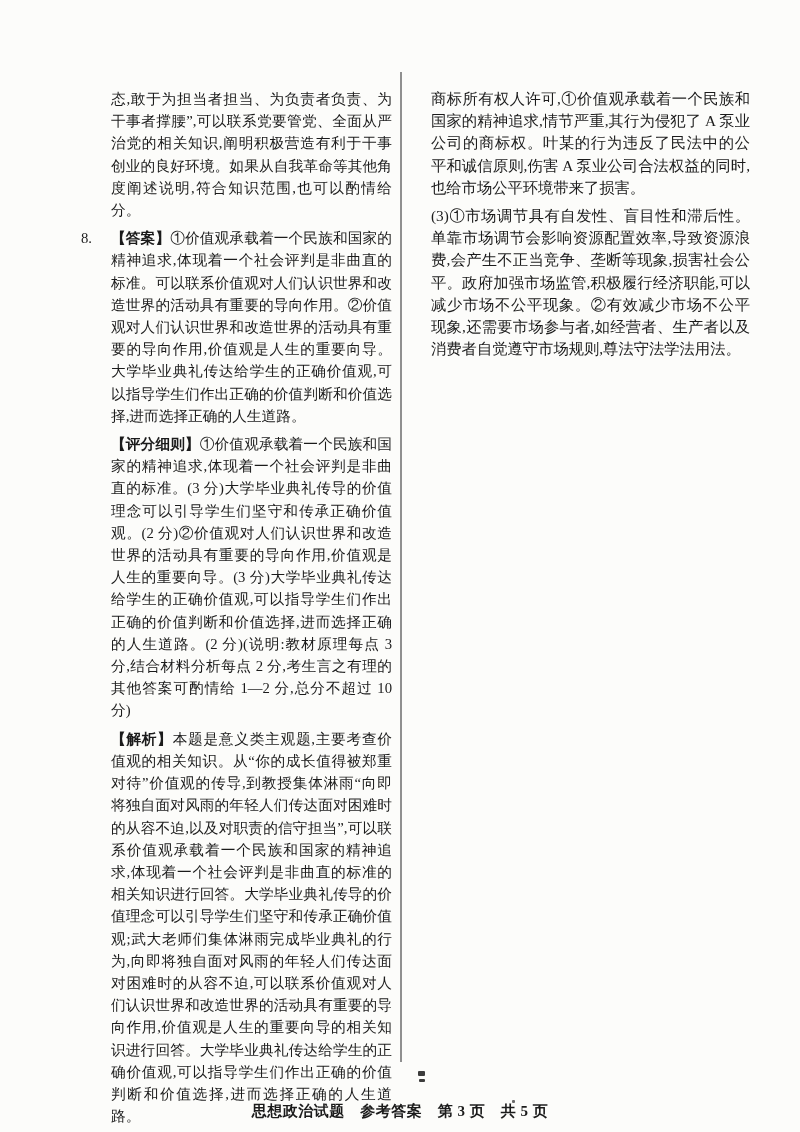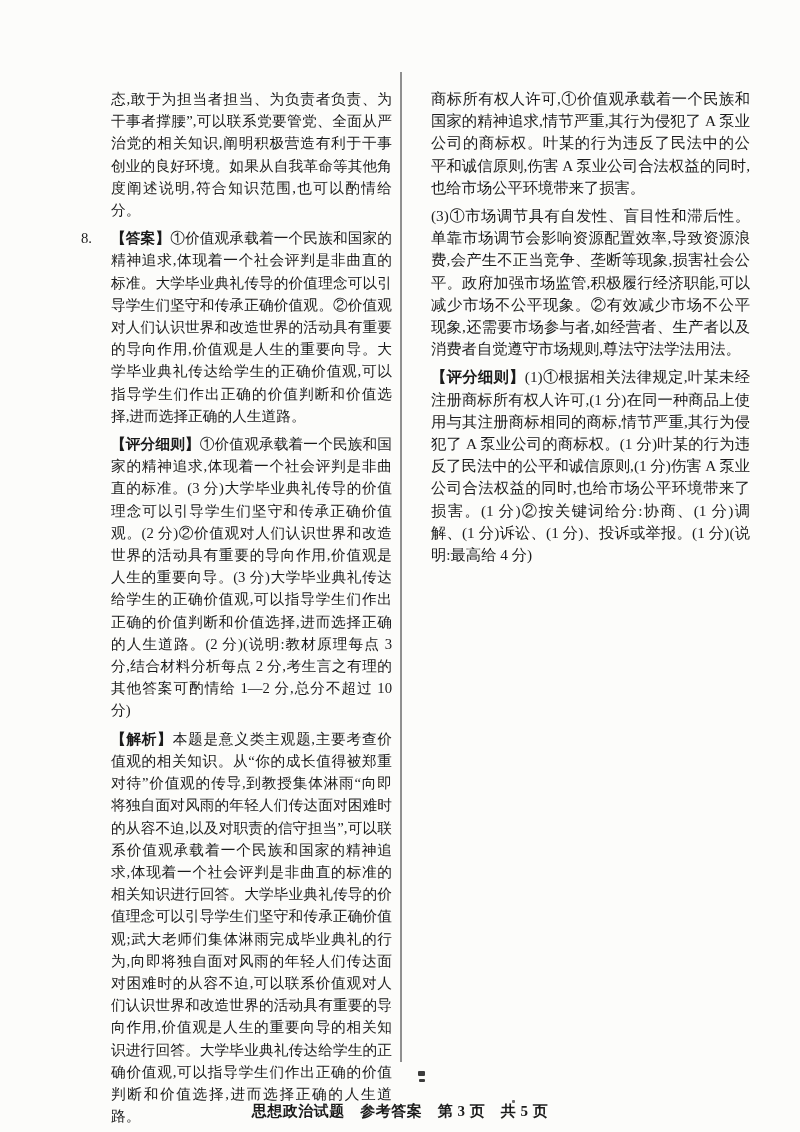--- a/index.html
+++ b/index.html
@@ -71,28 +71,27 @@
   .sp2 { left: 419px; top: 1079px; width: 6px; height: 3px; }
   .sp3 { left: 512px; top: 1100px; width: 3px; height: 3px; background: #6a6a6a; }
 </style>
 </head>
 <body>
 
 <div class="page" style="background: rgb(252, 252, 250); color: rgb(27, 27, 27);">
   <div class="divider" style="background: rgb(143, 143, 143);"></div>
   <div class="col col-left" id="col-left">
       <div class="para"><span>态,敢于为担当者担当、为负责者负责、为干事者撑腰”,可以联系党要管党、全面从严治党的相关知识,阐明积极营造有利于干事创业的良好环境。如果从自我革命等其他角度阐述说明,符合知识范围,也可以酌情给分。</span></div>
-      <div class="para"><span class="num">8.</span><span class="b">【答案】</span><span>①价值观承载着一个民族和国家的精神追求,体现着一个社会评判是非曲直的标准。大学毕业典礼传导的价值理念可以引导学生们坚守和传承正确价值观。②价值观对人们认识世界和改造世界的活动具有重要的导向作用,价值观是人生的重要向导。大学毕业典礼传达给学生的正确价值观,可以指导学生们作出正确的价值判断和价值选择,进而选择正确的人生道路。</span></div>
+      <div class="para"><span class="num">8.</span><span class="b">【答案】</span><span>①价值观承载着一个民族和国家的精神追求,体现着一个社会评判是非曲直的标准。可以联系价值观对人们认识世界和改造世界的活动具有重要的导向作用。②价值观对人们认识世界和改造世界的活动具有重要的导向作用,价值观是人生的重要向导。大学毕业典礼传达给学生的正确价值观,可以指导学生们作出正确的价值判断和价值选择,进而选择正确的人生道路。</span></div>
       <div class="para"><span class="b">【评分细则】</span><span>①价值观承载着一个民族和国家的精神追求,体现着一个社会评判是非曲直的标准。(3 分)大学毕业典礼传导的价值理念可以引导学生们坚守和传承正确价值观。(2 分)②价值观对人们认识世界和改造世界的活动具有重要的导向作用,价值观是人生的重要向导。(3 分)大学毕业典礼传达给学生的正确价值观,可以指导学生们作出正确的价值判断和价值选择,进而选择正确的人生道路。(2 分)(说明:教材原理每点 3 分,结合材料分析每点 2 分,考生言之有理的其他答案可酌情给 1—2 分,总分不超过 10 分)</span></div>
       <div class="para"><span class="b">【解析】</span><span>本题是意义类主观题,主要考查价值观的相关知识。从“你的成长值得被郑重对待”价值观的传导,到教授集体淋雨“向即将独自面对风雨的年轻人们传达面对困难时的从容不迫,以及对职责的信守担当”,可以联系价值观承载着一个民族和国家的精神追求,体现着一个社会评判是非曲直的标准的相关知识进行回答。大学毕业典礼传导的价值理念可以引导学生们坚守和传承正确价值观;武大老师们集体淋雨完成毕业典礼的行为,向即将独自面对风雨的年轻人们传达面对困难时的从容不迫,可以联系价值观对人们认识世界和改造世界的活动具有重要的导向作用,价值观是人生的重要向导的相关知识进行回答。大学毕业典礼传达给学生的正确价值观,可以指导学生们作出正确的价值判断和价值选择,进而选择正确的人生道路。</span></div>
     </div>
   <div class="col col-right" id="col-right">
       <div class="para"><span>商标所有权人许可,①价值观承载着一个民族和国家的精神追求,情节严重,其行为侵犯了 A 泵业公司的商标权。叶某的行为违反了民法中的公平和诚信原则,伤害 A 泵业公司合法权益的同时,也给市场公平环境带来了损害。</span></div>
       <div class="para"><span>(3)①市场调节具有自发性、盲目性和滞后性。单靠市场调节会影响资源配置效率,导致资源浪费,会产生不正当竞争、垄断等现象,损害社会公平。政府加强市场监管,积极履行经济职能,可以减少市场不公平现象。②有效减少市场不公平现象,还需要市场参与者,如经营者、生产者以及消费者自觉遵守市场规则,尊法守法学法用法。</span></div>
-      <div class="para"><span class="b">【评分细则】</span><span>(1)①根据相关法律规定,叶某未经注册商标所有权人许可,(1 分)在同一种商品上使用与其注册商标相同的商标,情节严重,其行为侵犯了 A 泵业公司的商标权。(1 分)叶某的行为违反了民法中的公平和诚信原则,(1 分)伤害 A 泵业公司合法权益的同时,也给市场公平环境带来了损害。(1 分)②按关键词给分:协商、(1 分)调解、(1 分)诉讼、(1 分)、投诉或举报。(1 分)(说明:最高给 4 分)</span></div>
     </div>
   <div class="footer">
     <span>思想政治试题　参考答案　第 3 页　共 5 页</span>
   </div>
   <div class="speckle sp1"></div>
   <div class="speckle sp2"></div>
   <div class="speckle sp3"></div>
 </div>
 
 </body></html>

